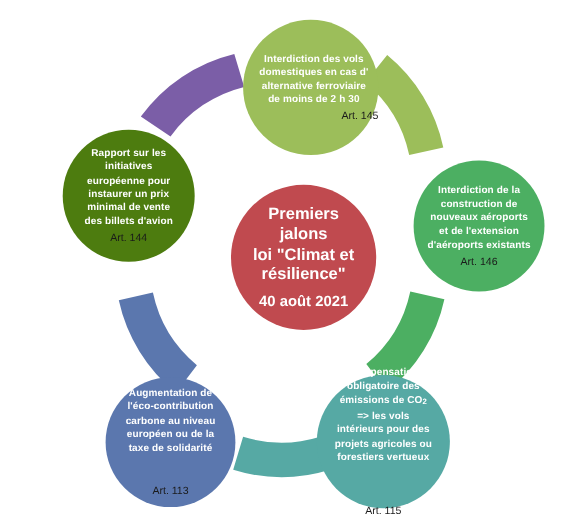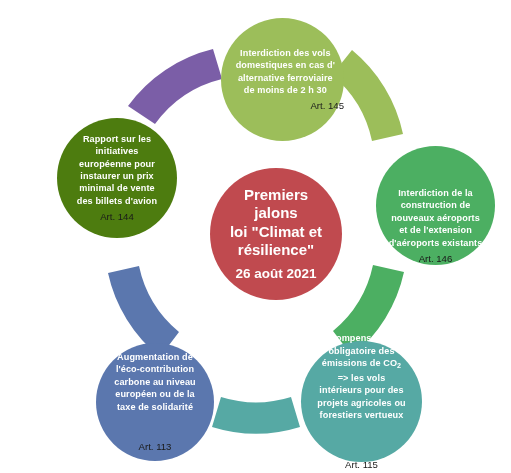--- a/index.html
+++ b/index.html
@@ -56,24 +56,23 @@
   
   #node-top {
     left: 221px; top: 18px;
     width: 123px; height: 123px;
     background: #9CBE5A;
   }
   #node-right {
     left: 376px; top: 146px;
     width: 119px; height: 119px;
     background: #4CAF62;
-    justify-content: flex-end;
   }
   #node-bottom-right {
-    left: 301px; top: 341px;
+    left: 288px; top: 341px;
     width: 121px; height: 121px;
     background: #56A9A4;
     gap: 33px;
   }
   #node-bottom-left {
     left: 96px; top: 343px;
     width: 118px; height: 118px;
     background: #5B77AE;
     gap: 24px;
   }
@@ -187,16 +186,16 @@
 minimal  de vente
 des billets d'avion</div>
     <div class="node-art">Art. 144</div>
   </div>
 
   <div class="node" id="node-center" style="background: rgb(192, 74, 79);">
     <div class="center-title">Premiers
 jalons
 loi "Climat et
 résilience"</div>
-    <div class="center-date">26 août 2021</div>
+    <div class="center-date">40 août 2021</div>
   </div>
 
 </div>
 
 </body></html>

